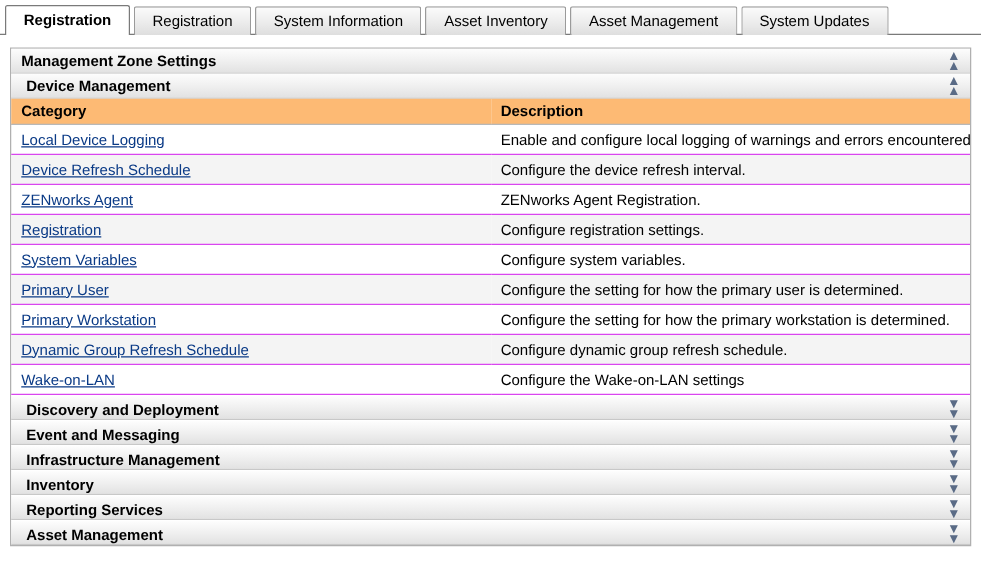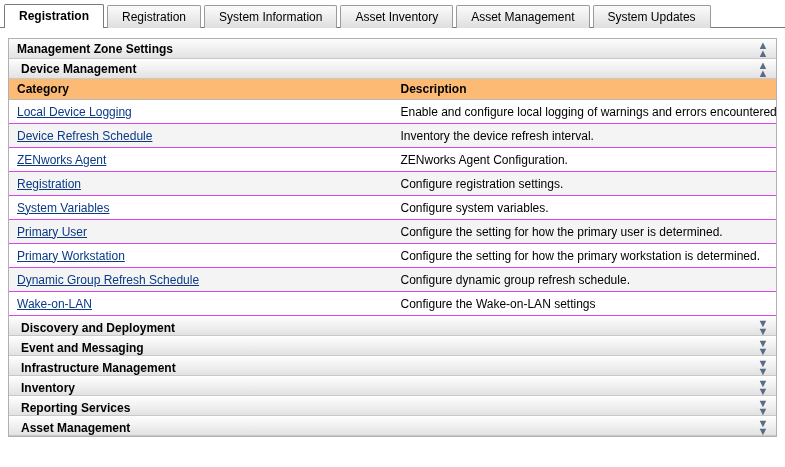--- a/index.html
+++ b/index.html
@@ -165,25 +165,25 @@
         <th>Description</th>
       </tr>
     </thead>
     <tbody>
       <tr>
         <td class="catcol"><a class="catlink">Local Device Logging</a></td>
         <td>Enable and configure local logging of warnings and errors encountered by managed devices.</td>
       </tr>
       <tr class="alt">
         <td class="catcol"><a class="catlink">Device Refresh Schedule</a></td>
-        <td>Inventory the device refresh interval.</td>
+        <td>Configure the device refresh interval.</td>
       </tr>
       <tr>
         <td class="catcol"><a class="catlink">ZENworks Agent</a></td>
-        <td>ZENworks Agent Configuration.</td>
+        <td>ZENworks Agent Registration.</td>
       </tr>
       <tr class="alt">
         <td class="catcol"><a class="catlink">Registration</a></td>
         <td>Configure registration settings.</td>
       </tr>
       <tr>
         <td class="catcol"><a class="catlink">System Variables</a></td>
         <td>Configure system variables.</td>
       </tr>
       <tr class="alt">

